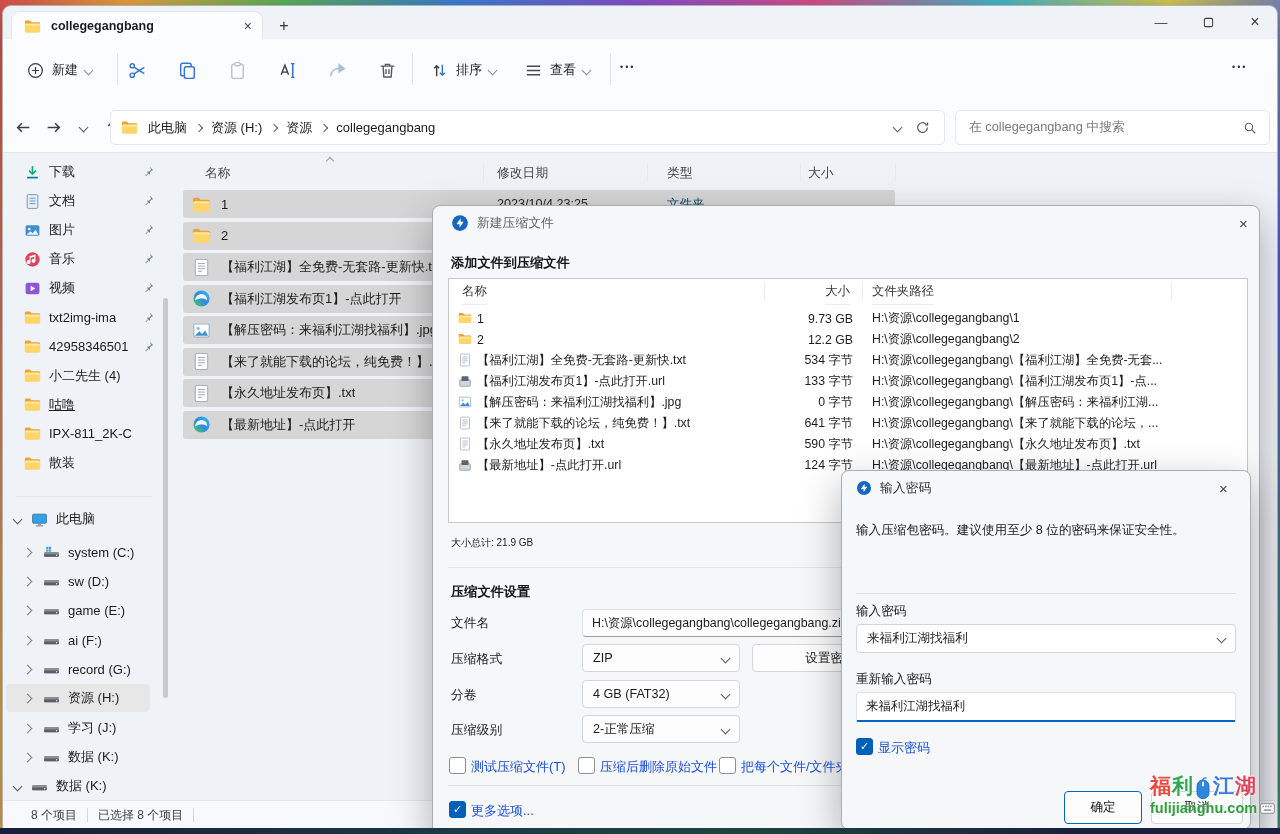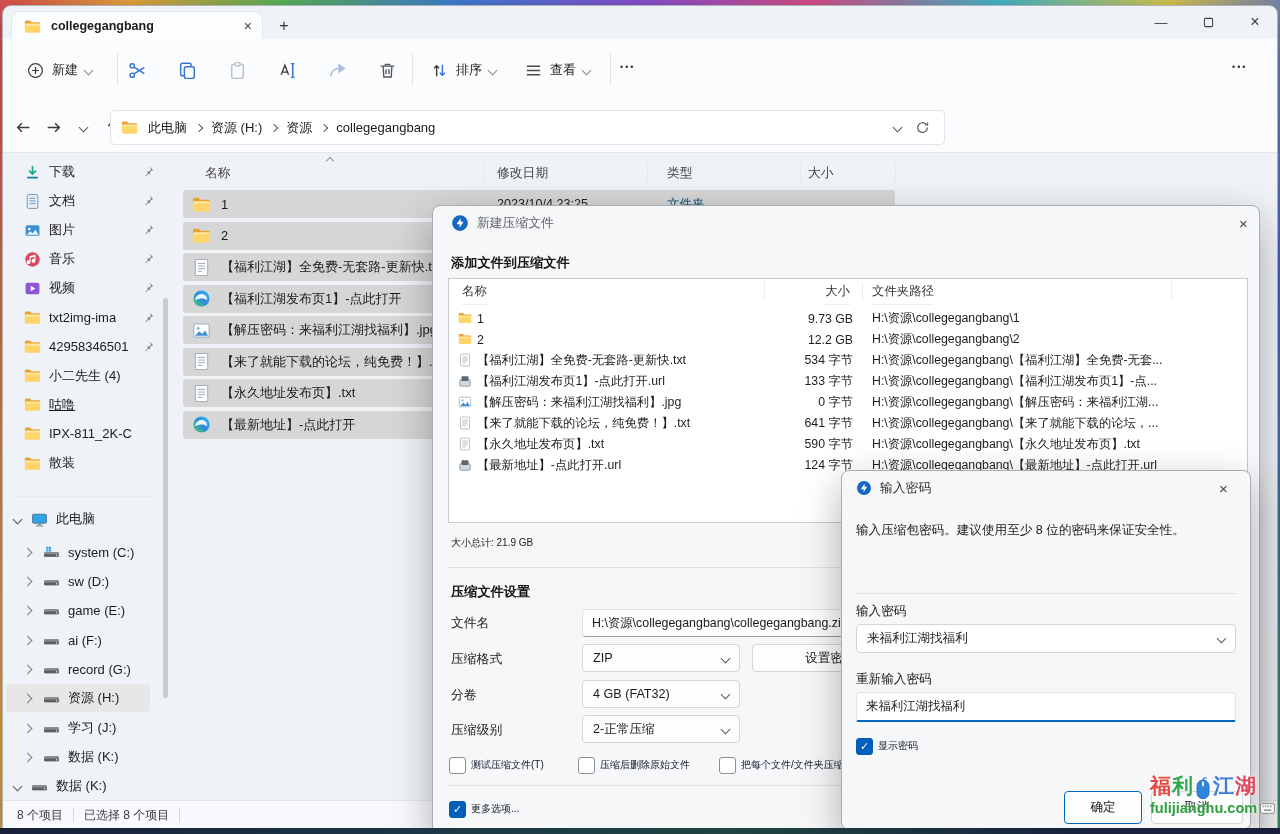--- a/index.html
+++ b/index.html
@@ -52,21 +52,21 @@
   .sect{font-weight:700;font-size:13.2px;color:#141414;}
   .hr{position:absolute;height:1px;background:#e0e2e6;}
   .wbtn{position:absolute;background:#fdfdfd;border:1px solid #d2d5d9;border-radius:4px;display:flex;align-items:center;justify-content:center;font-size:12.6px;color:#1b1b1b;}
   .wsel{position:absolute;background:#fdfdfd;border:1px solid #d2d5d9;border-radius:4px;display:flex;align-items:center;font-size:12.6px;}
   .wsel .v{margin-left:10px;flex:1;white-space:nowrap;overflow:hidden;}
   .wsel .cv{margin-right:10px;}
   .winput{position:absolute;background:#fdfdfd;border:1px solid #e0e2e6;border-bottom:1px solid #9a9da1;border-radius:4px;display:flex;align-items:center;font-size:12.4px;}
   .winput .v{margin-left:9px;white-space:nowrap;overflow:hidden;}
   .cb{position:absolute;width:15px;height:15px;border:1px solid #8b8e93;border-radius:3px;background:#fff;}
   .cb.on{background:#005fb8;border-color:#005fb8;color:#fff;font-size:11px;line-height:15px;text-align:center;}
-  .cblbl{position:absolute;font-size:10px;color:#0f172a;white-space:nowrap;}
+  .cblbl{position:absolute;font-size:13px;color:#1d4ed8;white-space:nowrap;}
   
   #ztable{position:absolute;left:15px;top:72px;width:798px;height:243px;background:#fff;border:1px solid #c6c9ce;}
   .zhcol{position:absolute;top:0;height:25px;display:flex;align-items:center;font-size:12.4px;color:#333;border-bottom:1px solid #ededed;}
   .zhdiv{position:absolute;top:3px;width:1px;height:19px;background:#ececec;}
   .zrow{position:absolute;left:0;width:100%;height:21px;display:flex;align-items:center;font-size:12.3px;color:#1d1d1d;}
   .zrow .nm{position:absolute;left:28px;white-space:nowrap;overflow:hidden;max-width:290px;}
   .zrow .sz{position:absolute;right:394px;text-align:right;}
   .zrow .pth{position:absolute;left:423px;white-space:nowrap;overflow:hidden;max-width:360px;}
   
   #wm{left:1150px;top:772px;width:126px;height:56px;z-index:60;}
@@ -236,20 +236,29 @@
         <span>collegegangbang</span>
       </span>
     <span class="cv" style="margin-right:14px"></span>
     <span class="ic" style="margin-right:14px">
         <svg width="15" height="15" viewBox="0 0 16 16" fill="none" stroke="#555" stroke-width="1.3">
           <path d="M13.2 8A5.2 5.2 0 1 1 11.6 4.3"></path>
           <path d="M13.4 2.6v2.6h-2.6"></path>
         </svg>
       </span>
   </div>
+  <div class="abs" id="searchbox">
+    <span class="ph">在 collegegangbang 中搜索</span>
+    <span class="ic" style="margin-right:12px">
+        <svg width="14" height="14" viewBox="0 0 16 16" fill="none" stroke="#666" stroke-width="1.3">
+          <circle cx="6.8" cy="6.8" r="4.2"></circle>
+          <path d="M10 10l4 4"></path>
+        </svg>
+      </span>
+  </div>
 
   <div id="sidebar">
       <div class="abs sbitem" style="top: 158px;">
         <span class="ic" style="margin-left:18px">
           <svg width="17" height="17" viewBox="0 0 16 16" fill="none">
             <path d="M8 2v7" stroke="#15a887" stroke-width="1.6"></path>
             <path d="M4.8 6.2L8 9.4l3.2-3.2" stroke="#15a887" stroke-width="1.6"></path>
             <path d="M3 12.8h10" stroke="#0f7a9e" stroke-width="1.6"></path>
           </svg>
         </span>
@@ -628,21 +637,21 @@
             </defs>
             <circle cx="8" cy="8" r="6.8" fill="url(#egA)"></circle>
             <path d="M2.6 9.5C3 5.6 6 3.8 8.7 4.2c2.5.4 3.9 2.2 3.9 4 0 .5-.1.9-.2 1.2-1.6-2-6.4-1.7-9.8.1z" fill="#eaf6ff"></path>
           </svg>
         </span>
         <span class="nm">【最新地址】-点此打开</span>
       </div>
     </div>
 
   <div class="abs" id="statusbar">
-    <span style="margin-left:14px">8 个项目</span>
+    <span style="margin-left:28px">8 个项目</span>
     <span class="d"></span>
     <span>已选择 8 个项目</span>
     <span class="d"></span>
   </div>
 
   <div class="abs dlg" id="zdlg" style="left:432px;top:205px;width:826px;height:629px;z-index:10">
     <div class="dlgtitle">
       <span class="ic" style="margin-left:18px">
           <svg width="18" height="18" viewBox="0 0 16 16">
             <circle cx="8" cy="8" r="7" fill="#1766c2"></circle>

